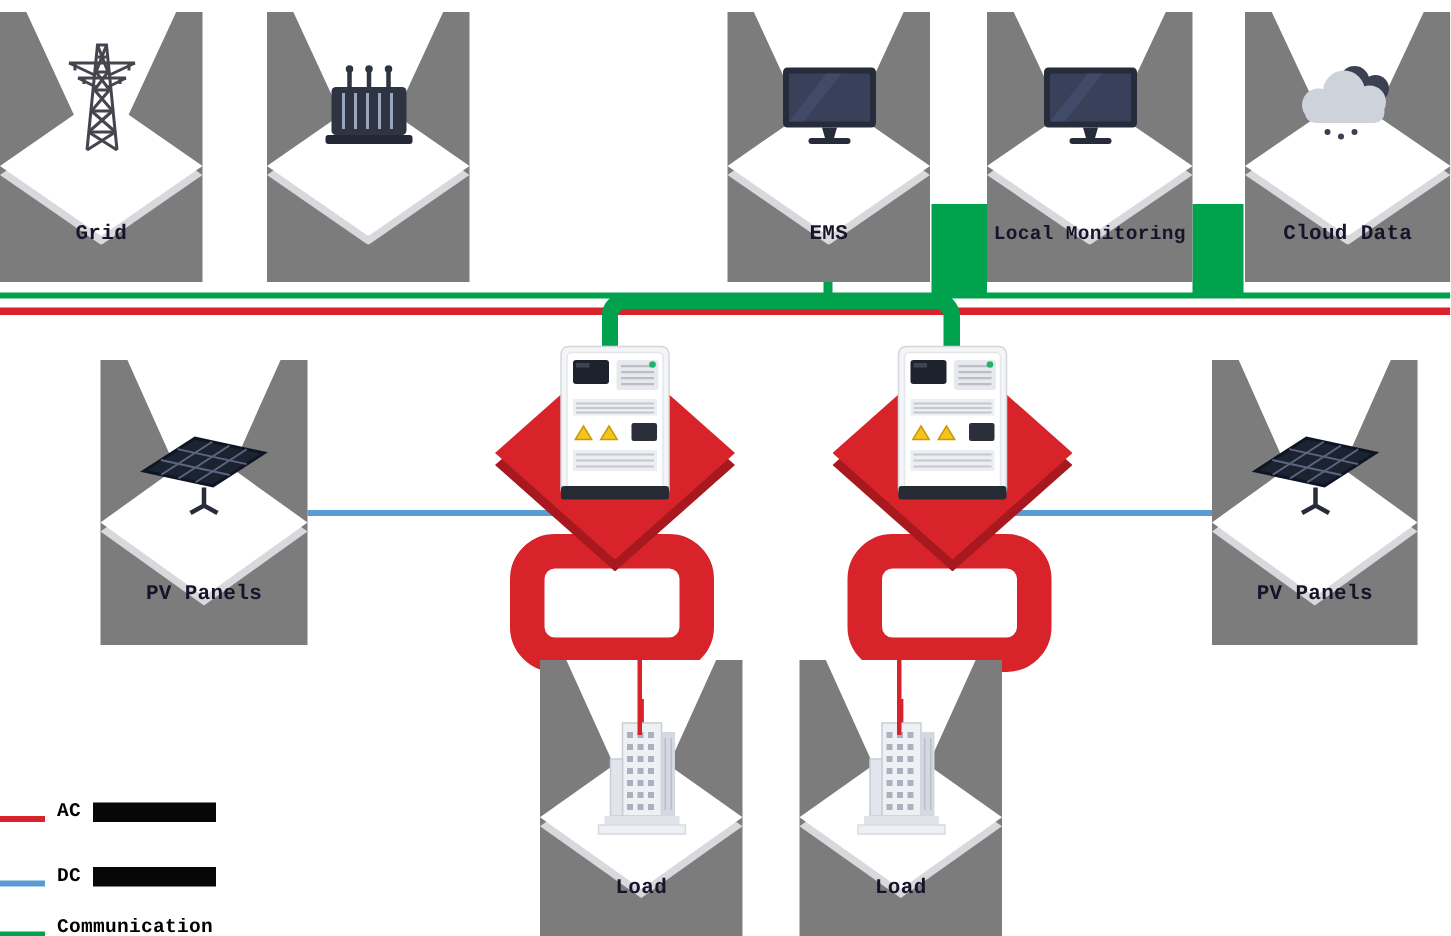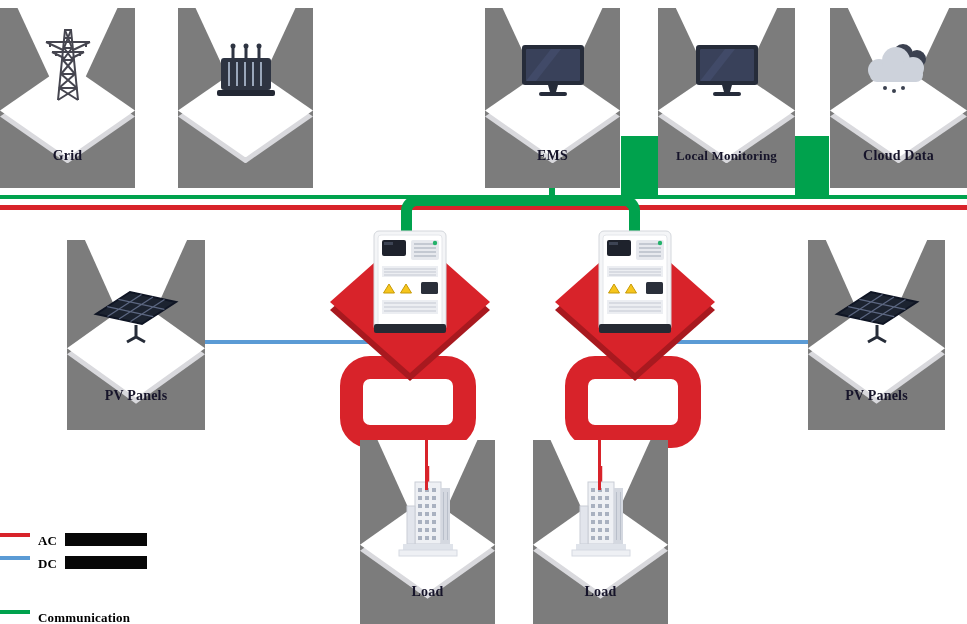--- a/index.html
+++ b/index.html
@@ -1,18 +1,18 @@
 <!DOCTYPE html>
 <html><head>
 <meta charset="utf-8">
 <style>
   html,body{margin:0;padding:0;background:#fff}
   *{box-sizing:border-box}
   .stage{position:relative;width:967px;height:624px;background:#fff;overflow:hidden;
-         font-family:Liberation Serif, serif}
+         font-family:Liberation Mono, monospace}
   .abs{position:absolute}
 
   
   .tile{position:absolute}
   .tile>.bg{position:absolute;left:0;top:0;right:0;bottom:0;background:#7c7c7c}
   .tile>.notch{position:absolute;top:0;left:0;width:100%;height:60%;background:#fff;
                clip-path:polygon(13% 0,87% 0,50% 100%)}
   .tile>.dside{position:absolute;left:0;top:31%;width:100%;height:52%;background:#d9d9dd;
                clip-path:polygon(50% 0,100% 50%,50% 100%,0 50%);transform:translateY(6px)}
   .tile>.dia{position:absolute;left:0;top:31%;width:100%;height:52%;background:#fff;
@@ -21,21 +21,21 @@
   .tile>.label{position:absolute;left:50%;transform:translateX(-50%);top:78%;
                font-weight:700;font-size:14px;color:#16142a;letter-spacing:.2px;white-space:nowrap}
 
   
   .diamond{position:absolute;clip-path:polygon(50% 0,100% 50%,50% 100%,0 50%)}
   .ring{position:absolute;border:23px solid #d8232a;border-radius:30px}
   .bracket{position:absolute;border:11px solid #00a24d;border-bottom:none;
            border-radius:16px 16px 0 0}
 
   
-  .legend-row{position:absolute;display:flex;align-items:flex-start;gap:8px}
+  .legend-row{position:absolute;display:flex;align-items:flex-end;gap:8px}
   .legend-line{width:30px;height:4px}
   .legend-label{font-weight:700;font-size:13px;color:#000;letter-spacing:.2px}
   .legend-bar{width:82px;height:13px;background:#070707}
 </style>
 </head>
 <body>
 
 <div class="stage">
 
   <div class="abs" style="left:0;top:195px;width:967px;height:4px;background:#00a24d"></div>
@@ -246,21 +246,21 @@
   </div>
 
   <div class="abs" style="left:425px;top:438px;width:3px;height:52px;background:#d8232a"></div>
   <div class="abs" style="left:598px;top:438px;width:3px;height:52px;background:#d8232a"></div>
 
   <div class="legend-row" style="left:0;top:533px">
     <div class="legend-line" style="background:#d8232a"></div>
     <div class="legend-label">AC</div>
     <div class="legend-bar"></div>
   </div>
-  <div class="legend-row" style="left:0;top:556px">
+  <div class="legend-row" style="left:0;top:576px">
     <div class="legend-line" style="background:#5b9bd5"></div>
     <div class="legend-label">DC</div>
     <div class="legend-bar"></div>
   </div>
   <div class="legend-row" style="left:0;top:610px">
     <div class="legend-line" style="background:#00a24d"></div>
     <div class="legend-label">Communication</div>
   </div>
 
 </div>

